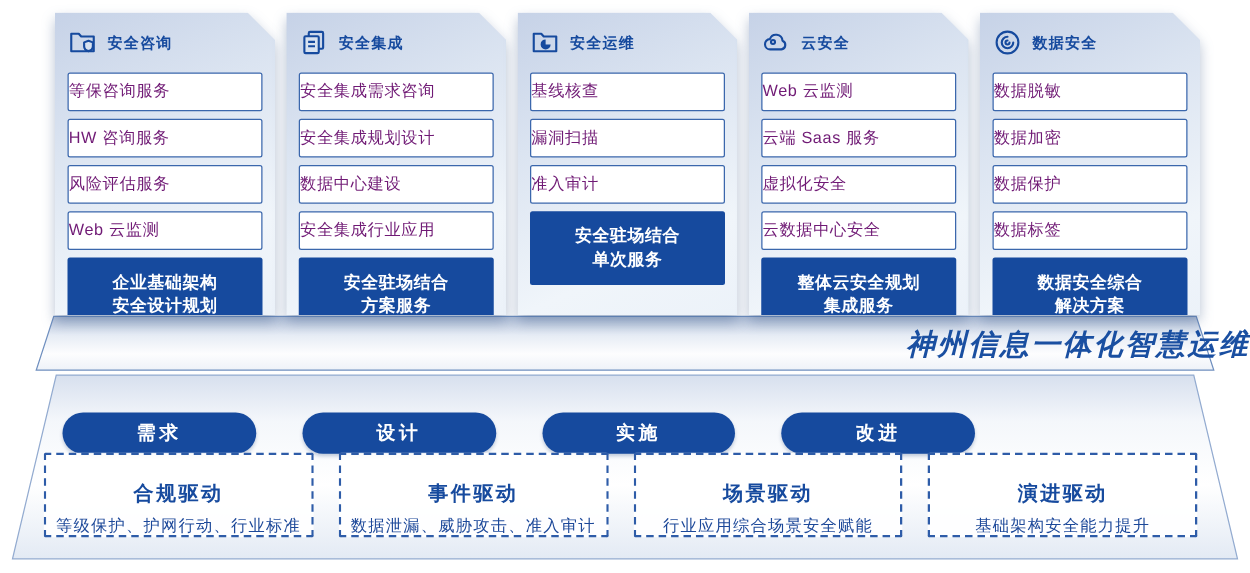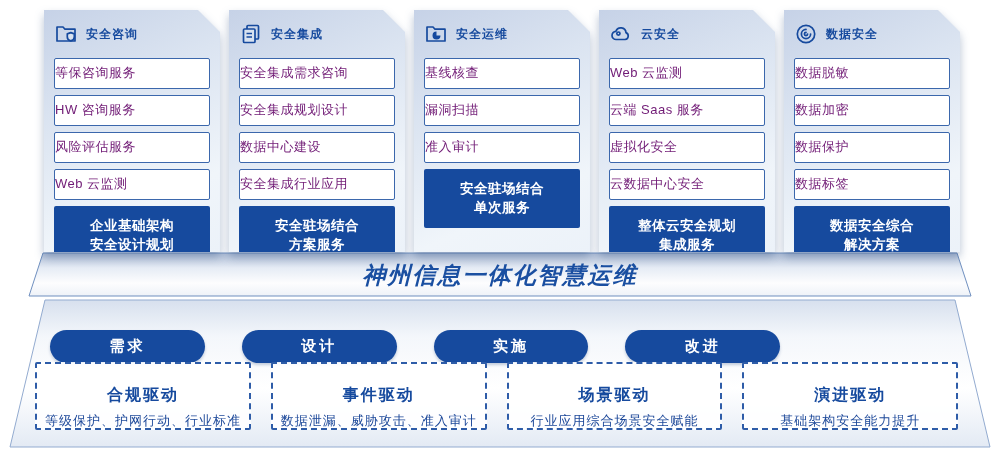--- a/index.html
+++ b/index.html
@@ -5,21 +5,21 @@
   html,body{margin:0;padding:0;background:#fff;}
   .stage{
     position:relative;width:1000px;height:458px;background:#ffffff;
     font-family:"Liberation Sans",sans-serif;overflow:hidden;
   }
   
   .shape-svg{position:absolute;left:0;pointer-events:none;}
   #banner-svg{top:250px;}
   #platform-svg{top:297px;}
   .banner-title{
-    position:absolute;left:0;top:260px;width:1000px;text-align:center;
+    position:absolute;left:0;top:260px;width:1000px;text-align:right;
     font-size:23px;font-weight:bold;font-style:italic;color:#1a4fa1;letter-spacing:2px;
   }
   
   .cards{position:absolute;left:44px;top:10px;width:916px;display:flex;gap:9px;}
   .card-wrap{flex:1;filter:drop-shadow(0 5px 5px rgba(50,80,130,.35));}
   .card{
     height:242px;box-sizing:border-box;padding:0 10px;
     background:linear-gradient(155deg,#c6d2e7 0%,#dbe4f1 35%,#f0f5fa 75%,#ecf2f9 100%);
     clip-path:polygon(0 0,calc(100% - 22px) 0,100% 22px,100% 100%,0 100%);
   }

